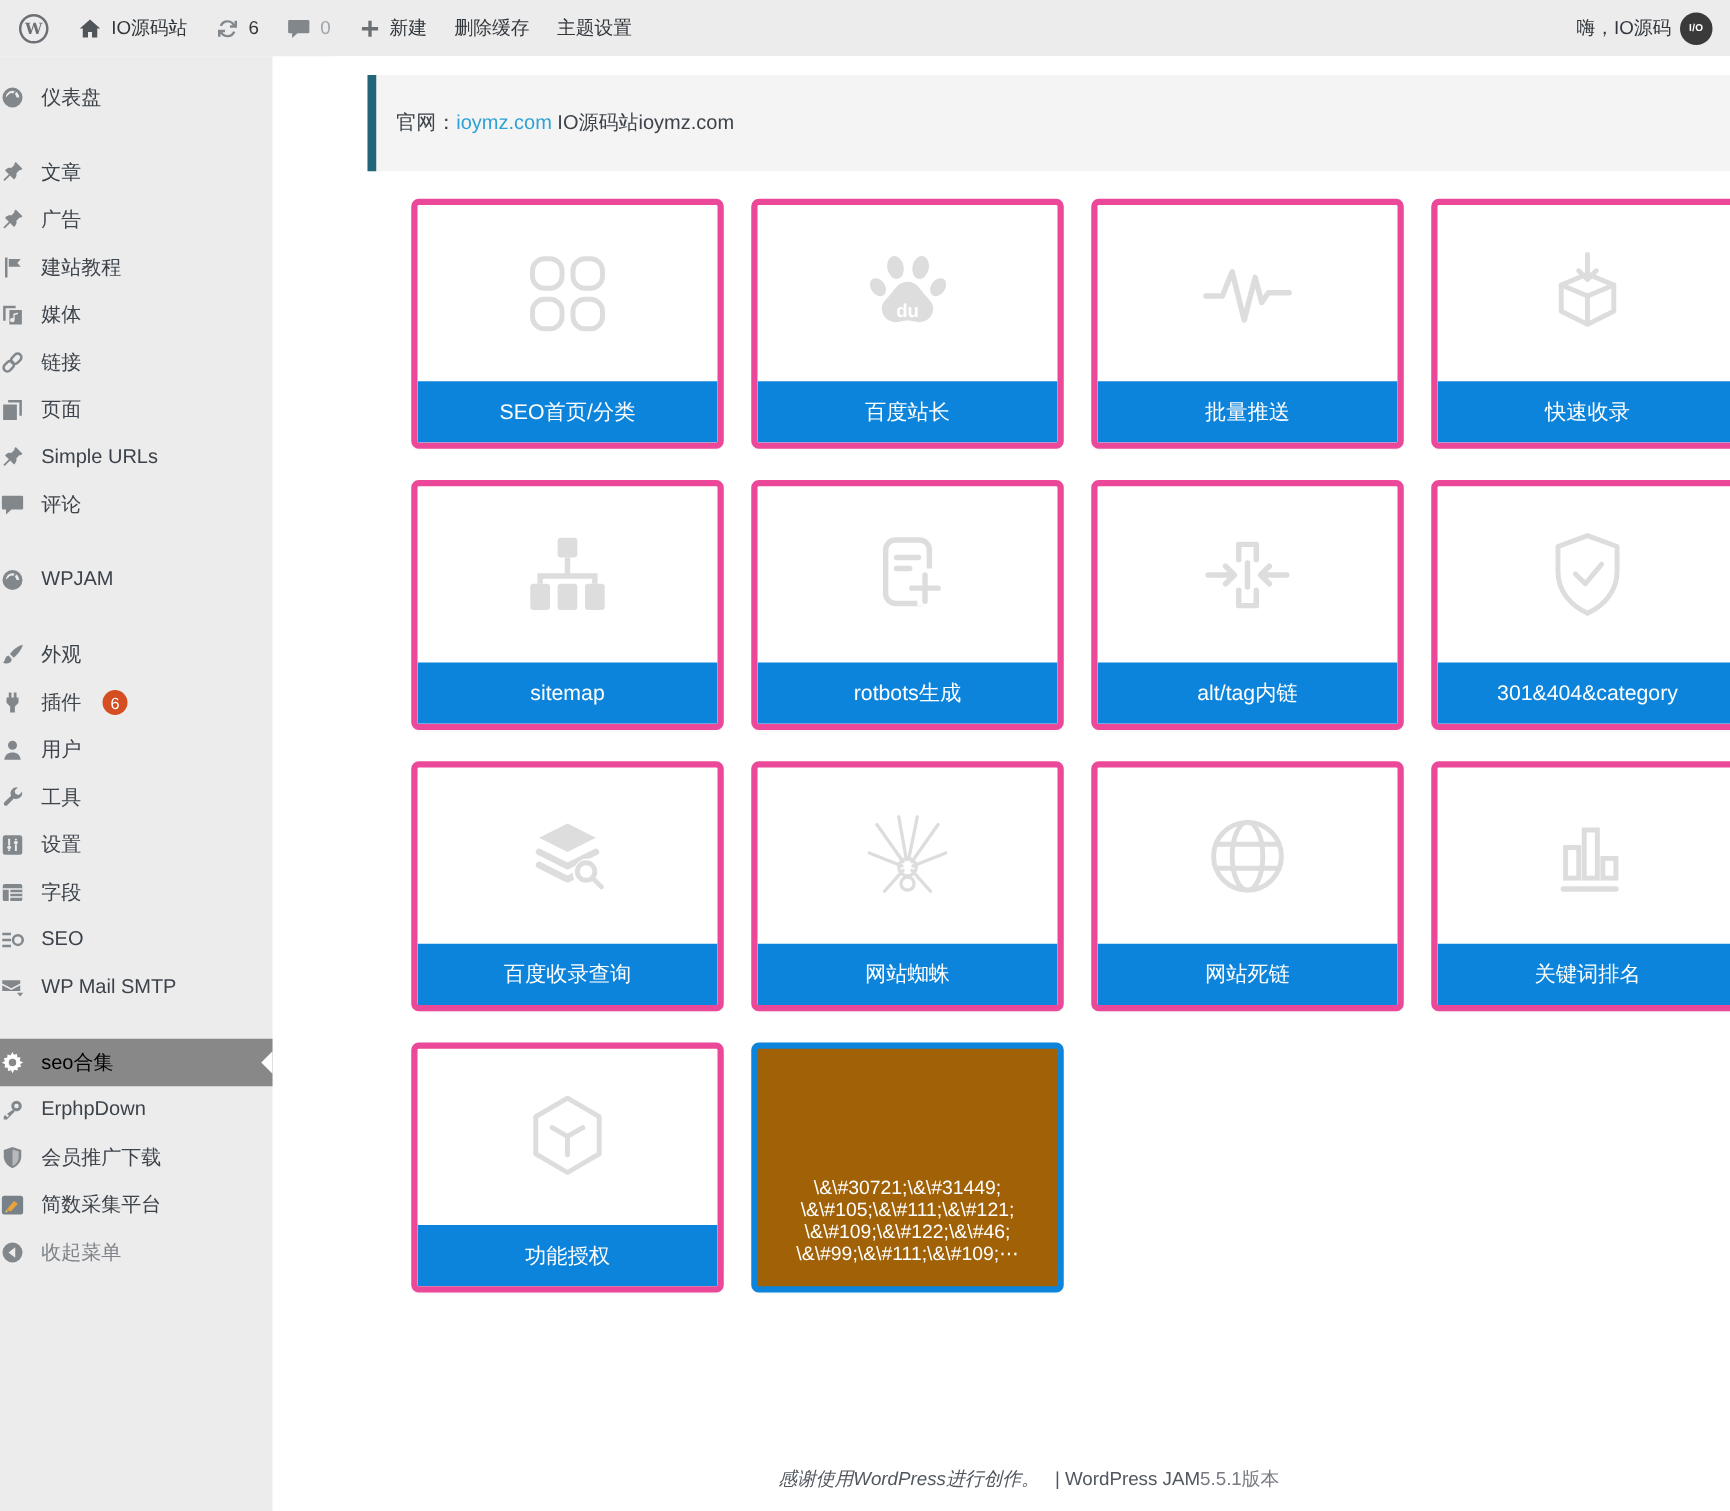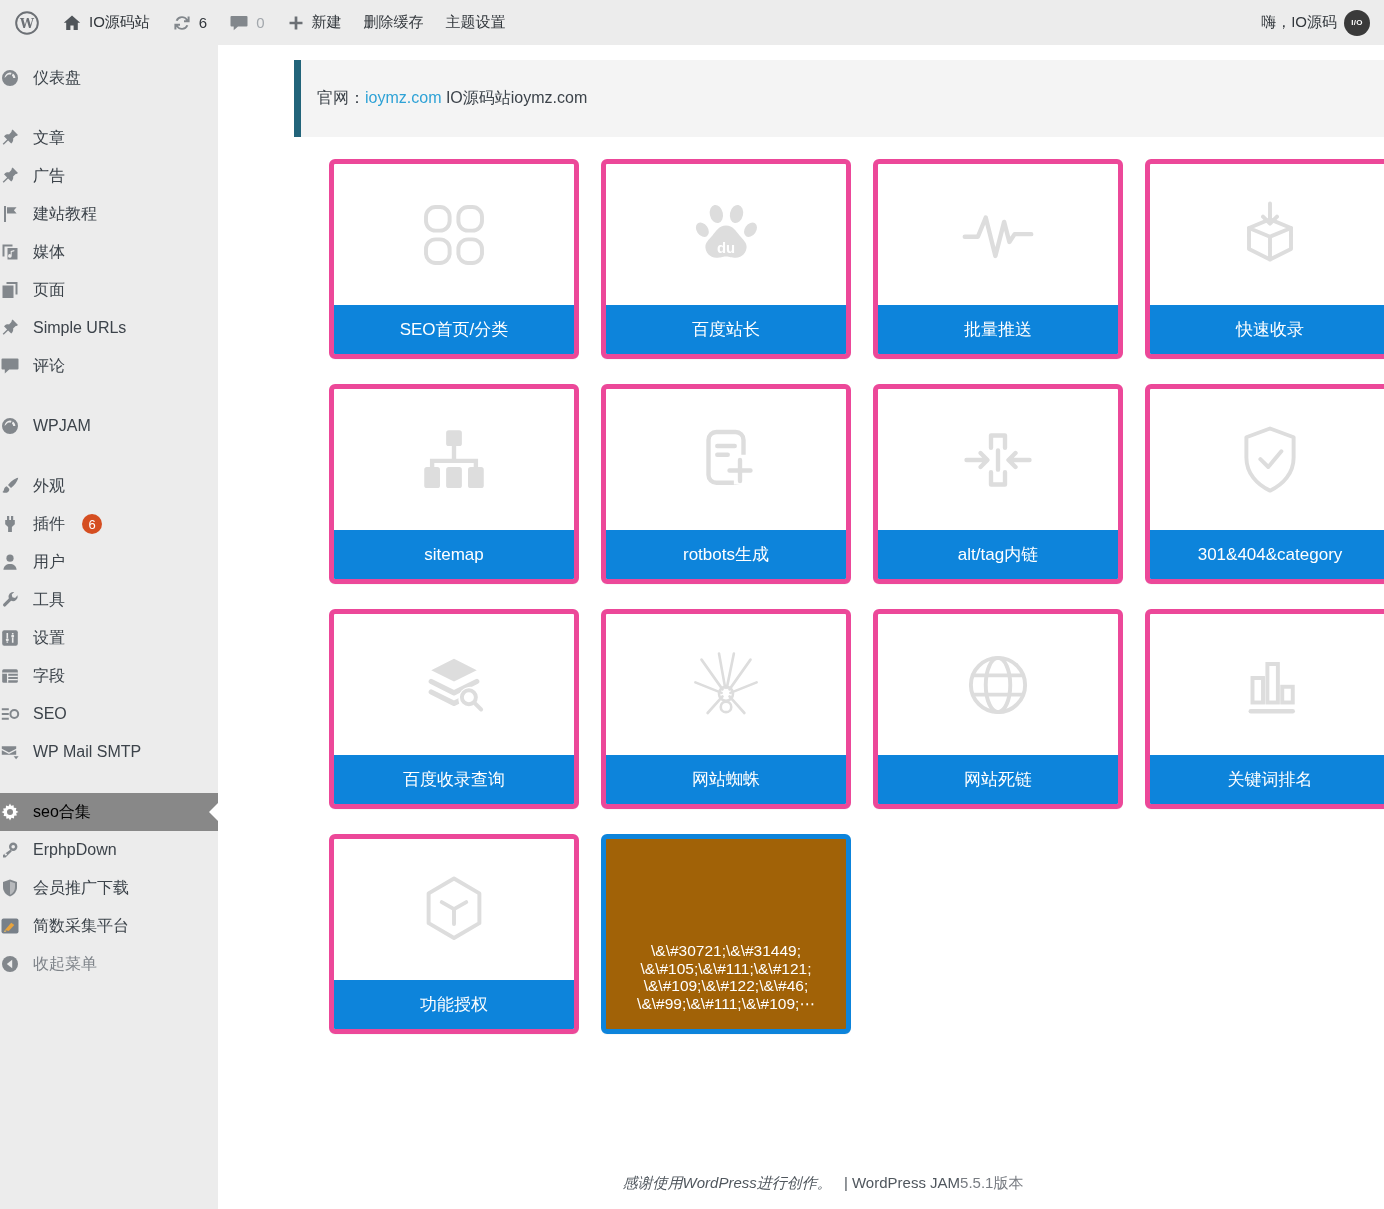--- a/index.html
+++ b/index.html
@@ -191,20 +191,31 @@
 
   <div class="menu-item">
     <span class="micon">
         <svg viewBox="0 0 20 20">
           <path fill="currentColor" d="M2.5 2.5h10v2h-8v10h-2zM7.5 6h10v11.5h-10zm6.8 2-3.6 1v3.4a1.8 1.8 0 1 0 1 1.6V10l2.6-.7z"></path>
         </svg>
       </span>
     <span>媒体</span>
   </div>
 
+  <div class="menu-item">
+    <span class="micon">
+        <svg viewBox="0 0 20 20">
+          <g transform="rotate(-45 10 10)" fill="none" stroke="currentColor" stroke-width="2">
+            <rect x="1.2" y="7" width="9.2" height="6" rx="3"></rect>
+            <rect x="9.6" y="7" width="9.2" height="6" rx="3"></rect>
+          </g>
+        </svg>
+      </span>
+    <span>链接</span>
+  </div>
 
   <div class="menu-item">
     <span class="micon">
         <svg viewBox="0 0 20 20">
           <path fill="currentColor" d="M6.5 2h11v12.5h-2V4h-9z"></path>
           <path fill="currentColor" d="M2.5 5.5h11V18h-11z"></path>
         </svg>
       </span>
     <span>页面</span>
   </div>

